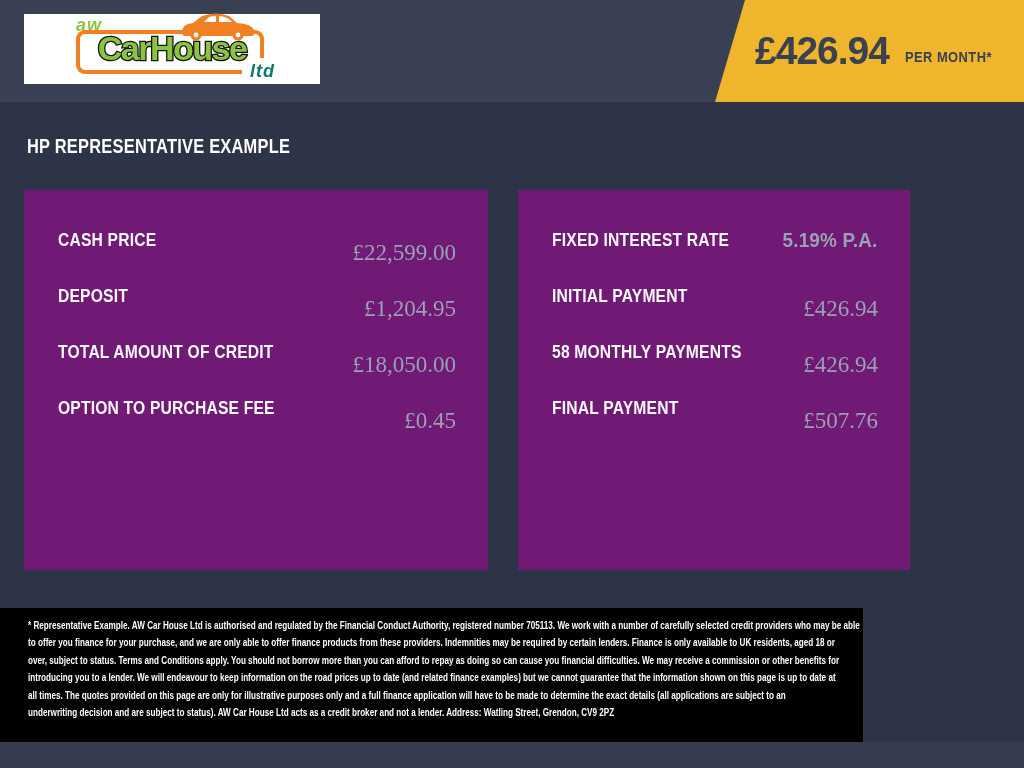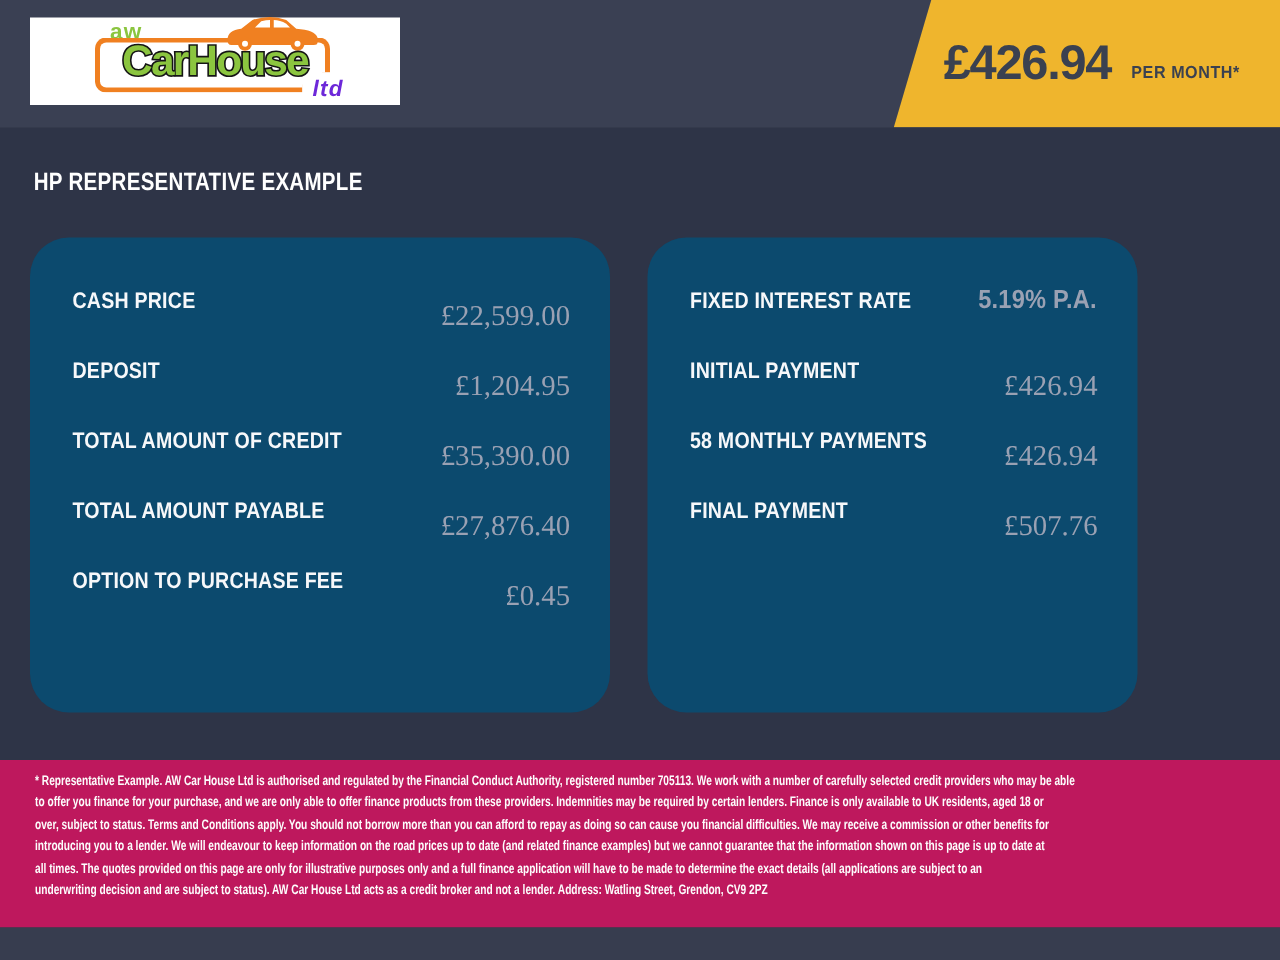--- a/index.html
+++ b/index.html
@@ -19,22 +19,22 @@
     width:1024px; height:102px;
     background:#3a4053;
   }
   .logo-box {
     position:absolute; left:24px; top:14px;
     width:296px; height:70px;
     background:#ffffff;
     cursor:pointer;
   }
   .logo-aw {
-    position:absolute; left:64px; top:1px;
-    font-weight:bold;
+    position:absolute; left:52px; top:1px;
+    font-style:italic; font-weight:bold;
     font-size:18px; color:#8bc53f;
     letter-spacing:1px;
   }
   .frame-left {
     position:absolute; left:52px; top:16px;
     width:166px; height:44px;
     border:4px solid #f08021;
     border-right:none;
     border-radius:9px 0 0 9px;
   }
@@ -43,21 +43,21 @@
     width:22px; height:28px;
     border-top:4px solid #f08021;
     border-right:4px solid #f08021;
     border-radius:0 9px 0 0;
   }
   .logo-car { position:absolute; left:150px; top:-3px; }
   .logo-name-svg { position:absolute; left:36px; top:13px; }
   .logo-ltd {
     position:absolute; left:226px; top:47px;
     font-style:italic; font-weight:bold;
-    font-size:18px; color:#6d28d9;
+    font-size:18px; color:#0f766e;
     letter-spacing:1px;
   }
 
   .price-banner {
     position:absolute; right:0; top:0;
     width:309px; height:102px;
     background:#efb52d;
     clip-path: polygon(30px 0, 100% 0, 100% 100%, 0 100%);
     display:flex; align-items:center; justify-content:flex-start;
   }
@@ -79,23 +79,23 @@
     position:absolute; left:27px; top:135px;
     color:#ffffff; font-weight:bold; font-size:20px;
     letter-spacing:0.3px;
     transform:scaleX(0.82); transform-origin:left center;
     white-space:nowrap;
   }
 
   
   .panel {
     position:absolute; top:190px; height:380px;
-    background:#0c4a6e;
+    background:#701a75;
     padding:22px 32px 22px 34px;
-    display:flex; flex-direction:column;border-radius:31px;
+    display:flex; flex-direction:column;
   }
   .panel-left  { left:24px;  width:464px; }
   .panel-right { left:518px; width:392px; }
 
   .row {
     height:56px;
     display:flex; align-items:center; justify-content:space-between;
   }
   .row-label {
     color:#f7f8fa; font-weight:bold; font-size:18px;
@@ -110,22 +110,22 @@
   }
   .row-value.sans {
     font-family:"Liberation Sans", "DejaVu Sans", sans-serif;
     font-size:21px; font-weight:700; letter-spacing:0.2px;
     transform:scaleX(0.9); transform-origin:right center;
   }
 
   
   .legal-footer {
     position:absolute; left:0; top:608px;
-    width:1024px; height:134px;
-    background:#be185d;
+    width:863px; height:134px;
+    background:#000000;
     padding:9px 30px 0 28px;
   }
   .legal-line {
     color:#fdfdfd; font-weight:bold; font-size:11px;
     line-height:17.4px;
     transform:scaleX(0.74); transform-origin:left center;
     white-space:nowrap;
   }
   .bottom-strip {
     position:absolute; left:0; top:742px;
@@ -172,25 +172,21 @@
       <div class="row">
         <span class="row-label">CASH PRICE</span>
         <span class="row-value serif">£22,599.00</span>
       </div>
       <div class="row">
         <span class="row-label">DEPOSIT</span>
         <span class="row-value serif">£1,204.95</span>
       </div>
       <div class="row">
         <span class="row-label">TOTAL AMOUNT OF CREDIT</span>
-        <span class="row-value serif">£35,390.00</span>
-      </div>
-      <div class="row">
-        <span class="row-label">TOTAL AMOUNT PAYABLE</span>
-        <span class="row-value serif">£27,876.40</span>
+        <span class="row-value serif">£18,050.00</span>
       </div>
       <div class="row">
         <span class="row-label">OPTION TO PURCHASE FEE</span>
         <span class="row-value serif">£0.45</span>
       </div>
     </section>
   <section class="panel panel-right">
       <div class="row">
         <span class="row-label">FIXED INTEREST RATE</span>
         <span class="row-value sans">5.19% P.A.</span>

